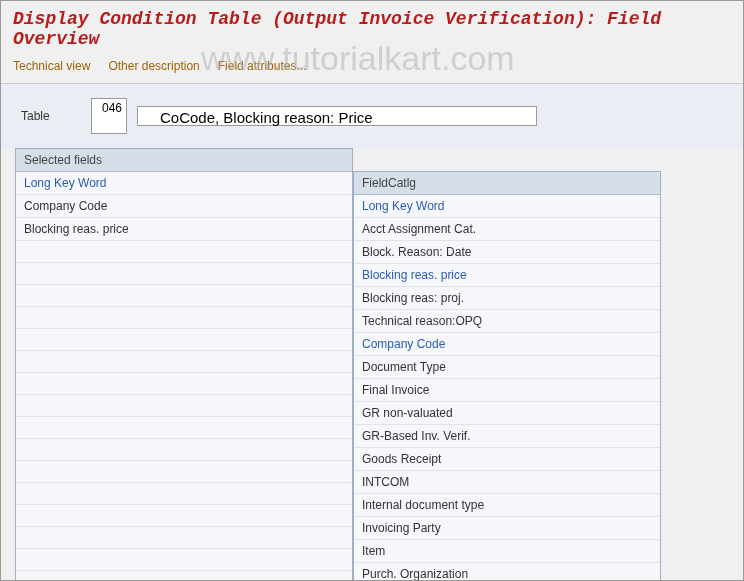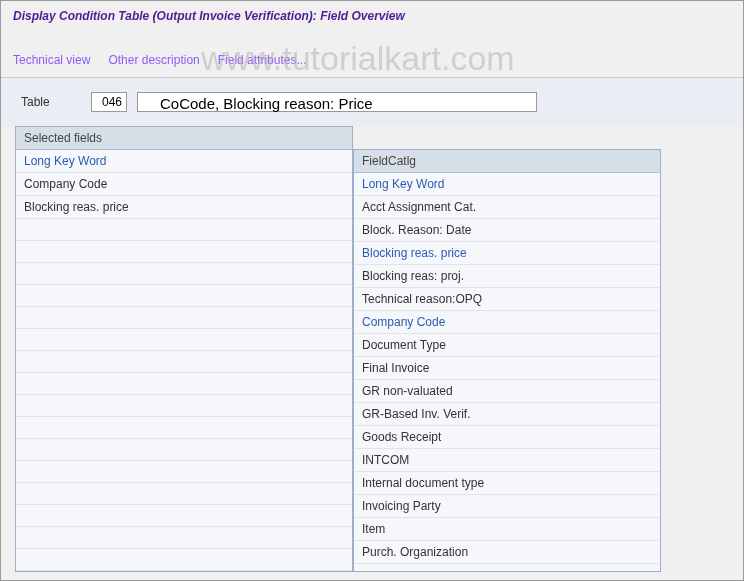--- a/index.html
+++ b/index.html
@@ -9,50 +9,50 @@
       width: 744px;
       height: 581px;
       background: #f0f0f0;
       border: 1px solid #999;
       position: relative;
       overflow: hidden;
     }
     .page-title {
       font-weight: bold;
       font-style: italic;
-      font-size: 12px;
+      font-size: 18px;
       padding: 8px 12px 4px;
-      color: #4c1d95;
+      color: #b91c1c;
+      font-family: Liberation Mono, monospace;
     }
     .toolbar {
       padding: 6px 12px 10px;
       border-bottom: 1px solid #ccc;
       background: #f0f0f0;
       display: flex;
       gap: 18px;
     }
     .toolbar-item {
-      color: #8b5cf6;
+      color: #a16207;
       cursor: pointer;
-      margin-top: 20px;
     }
     .form-row {
       padding: 14px 20px 14px;
       display: flex;
       align-items: center;
       gap: 10px;
       background: #eaedf3;
     }
     .form-label {
       width: 60px;
       color: #333;
     }
     .code-box {
       width: 36px;
-      height: 20px;
+      height: 36px;
       border: 1px solid #999;
       background: #fff;
       text-align: right;
       padding: 2px 4px;
       font-size: 12px;
     }
     .desc-box {
       width: 400px;
       height: 20px;
       border: 1px solid #999;

